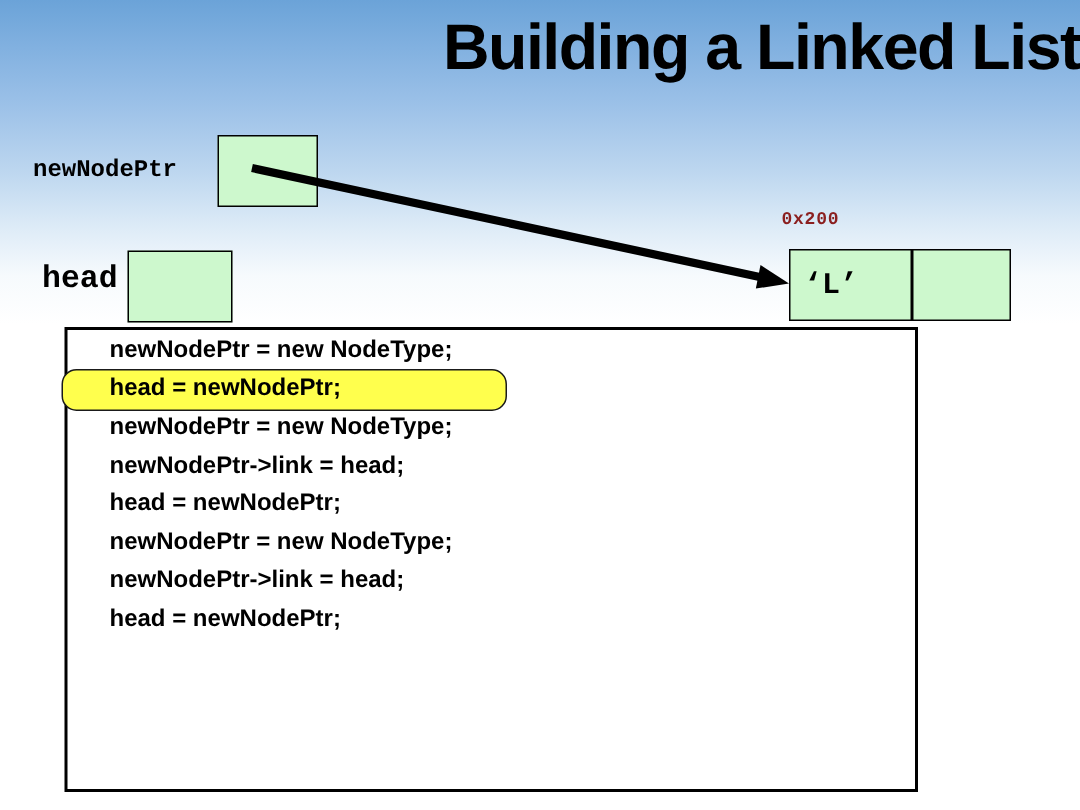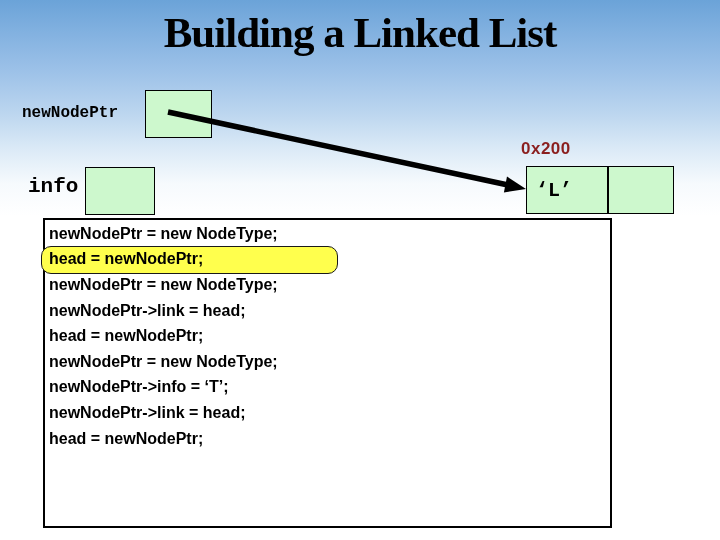--- a/index.html
+++ b/index.html
@@ -12,22 +12,22 @@
     position: relative;
     width: 720px; height: 540px;
     background: linear-gradient(180deg,
       #6ba3d8 0%, #82b1e0 6%, #9cc1e8 13%,
       #bcd6ef 21%, #ddebf7 28%, #f6fafd 34%,
       #ffffff 40%, #ffffff 100%);
   }
   .title {
     position: absolute;
     left: 0; right: 0; top: 8px;
-    text-align: center;
-    font-family: Liberation Serif, serif;
+    text-align: right;
+    font-family: Liberation Sans, sans-serif;
     font-weight: bold;
     font-size: 43px;
     color: #000;
     letter-spacing: -1px;
   }
   .ptr-label {
     position: absolute;
     font-family: Liberation Mono, monospace;
     font-weight: bold;
     font-size: 16px;
@@ -40,23 +40,23 @@
     color: #000;
   }
   .green-box {
     position: absolute;
     background: #cdf8cd;
     border: 1.5px solid #000;
     box-sizing: border-box;
   }
   .addr {
     position: absolute;
-    font-family: Liberation Sans, sans-serif;
+    font-family: Liberation Mono, monospace;
     font-weight: bold;
-    font-size: 17px;
+    font-size: 12px;
     letter-spacing: 0.5px;
   }
   .node {
     position: absolute;
     left: 526px; top: 166px;
     display: flex;
     z-index: 4;
   }
   .node .cell {
     background: #cdf8cd;
@@ -94,21 +94,21 @@
   .code-lines {
     position: absolute;
     left: 43px; top: 221px;
     width: 569px;
     z-index: 3;
   }
   .code-line {
     height: 25.6px;
     display: flex;
     align-items: center;
-    padding-left: 6px;
+    padding-left: 30px;
     font-family: "Liberation Sans", sans-serif;
     font-weight: bold;
     font-size: 16px;
     color: #000;
     white-space: pre;
   }
   .code-highlight {
     position: absolute;
     left: 41px; top: 246px;
     width: 297px; height: 28px;
@@ -122,21 +122,21 @@
 </head>
 <body>
 
 <div class="slide">
 
   <div class="title">Building a Linked List</div>
 
   <div class="ptr-label" style="left:22px; top:104px;">newNodePtr</div>
   <div class="green-box" style="left:145px; top:90px; width:67px; height:48px;"></div>
 
-  <div class="mono-label" style="left:28px; top:175px; font-size:21px;">info</div>
+  <div class="mono-label" style="left:28px; top:175px; font-size:21px;">head</div>
   <div class="green-box" style="left:85px; top:167px; width:70px; height:48px;"></div>
 
   <div class="addr" style="left: 521px; top: 139px; color: rgb(139, 31, 31);">0x200</div>
 
   <div class="node">
     <div class="cell info">
       <span>‘L’</span>
     </div>
     <div class="cell link"></div>
   </div>
@@ -148,18 +148,17 @@
 
   <div class="code-box"></div>
   <div class="code-highlight"></div>
   <div class="code-lines">
       <div class="code-line">newNodePtr = new NodeType;</div>
       <div class="code-line">head = newNodePtr;</div>
       <div class="code-line">newNodePtr = new NodeType;</div>
       <div class="code-line">newNodePtr-&gt;link = head;</div>
       <div class="code-line">head = newNodePtr;</div>
       <div class="code-line">newNodePtr = new NodeType;</div>
-      <div class="code-line">newNodePtr-&gt;info = ‘T’;</div>
       <div class="code-line">newNodePtr-&gt;link = head;</div>
       <div class="code-line">head = newNodePtr;</div>
     </div>
 
 </div>
 
 </body></html>

